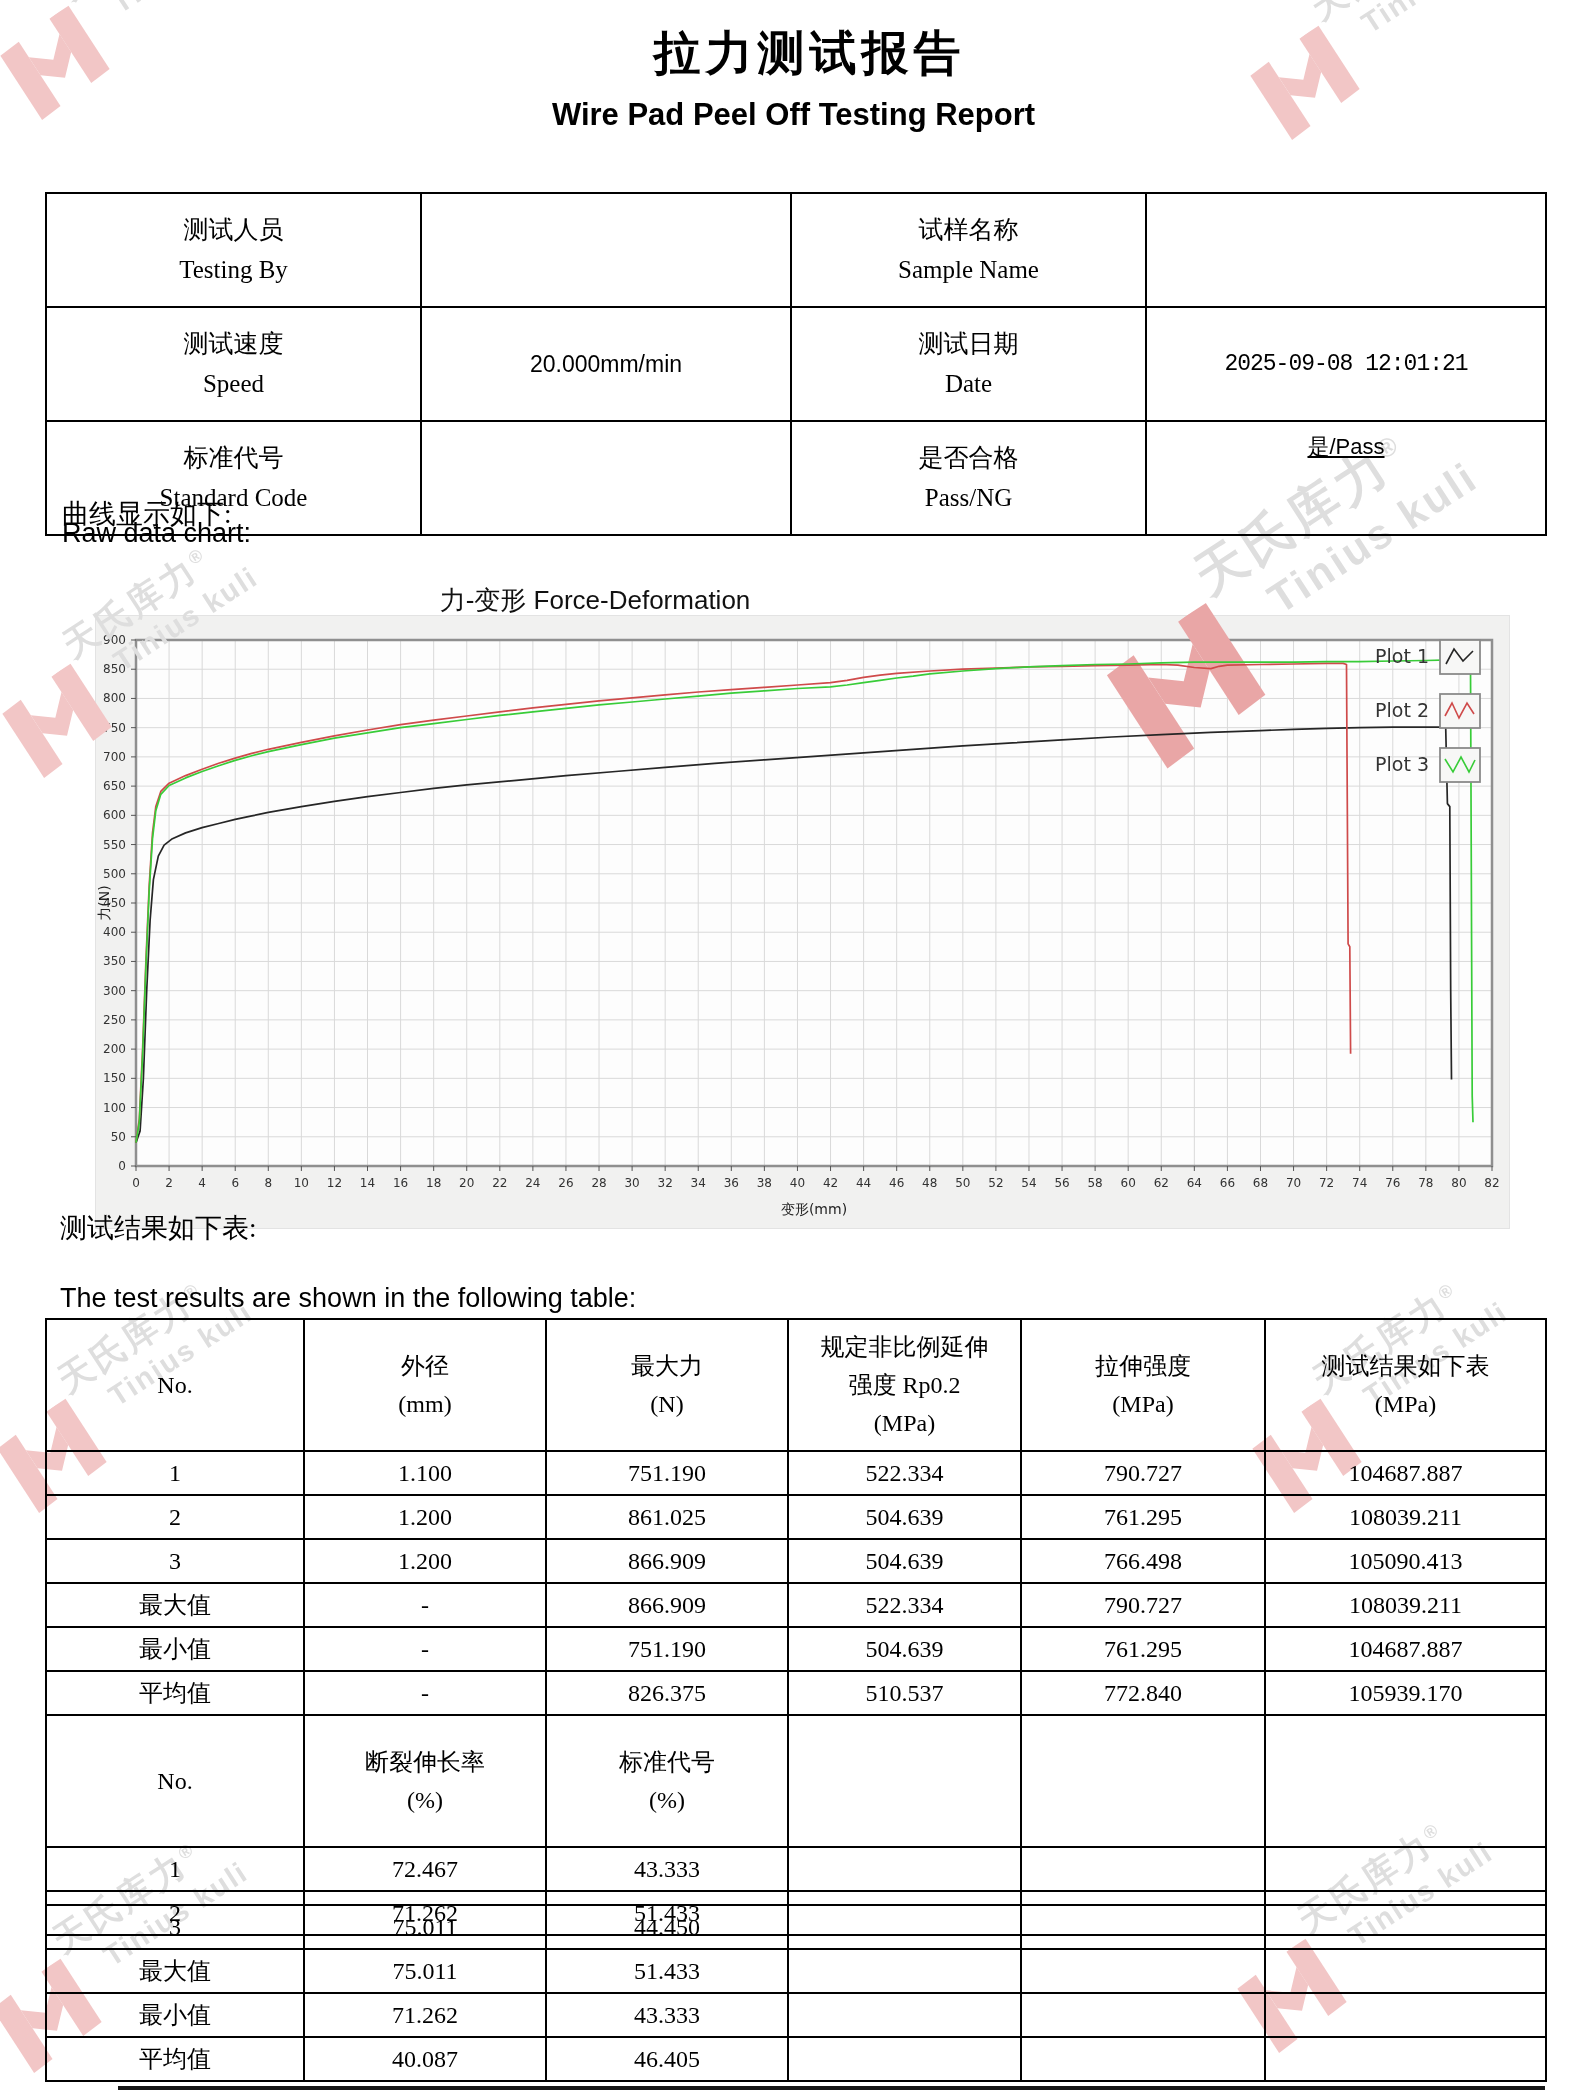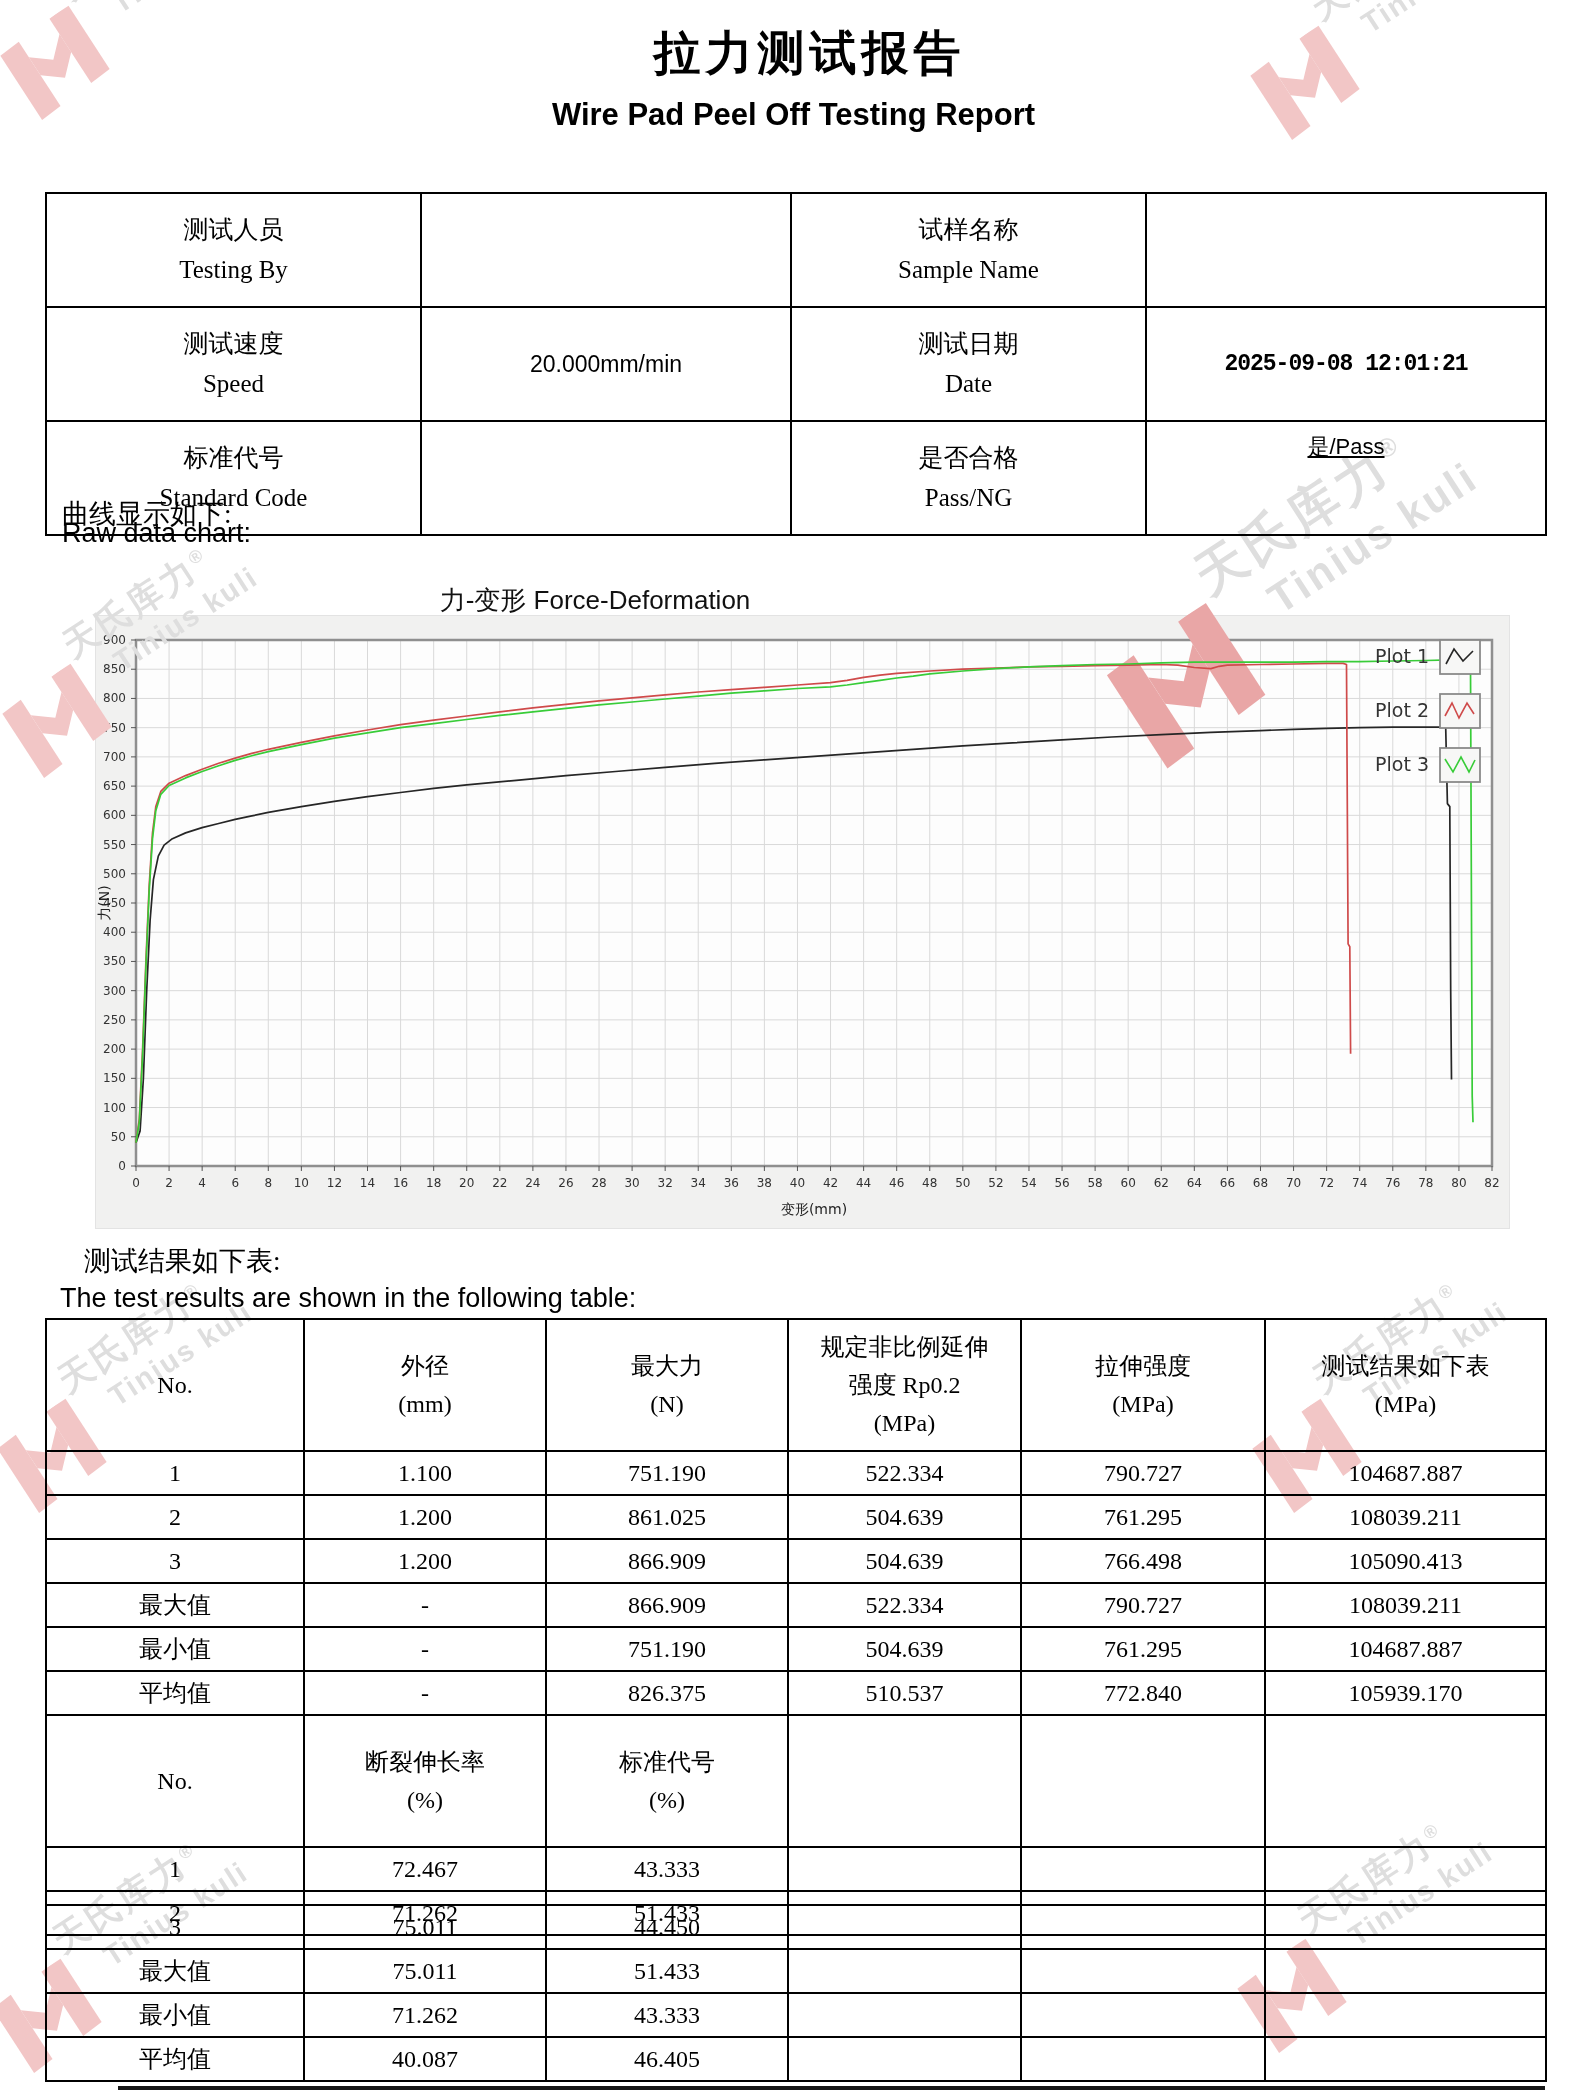--- a/index.html
+++ b/index.html
@@ -13,21 +13,21 @@
   .subttl{position:absolute;left:0;top:97px;width:100%;text-align:center;
        font-family:"Liberation Sans","DejaVu Sans",sans-serif;font-size:31px;font-weight:bold;z-index:3;}
   
   table{border-collapse:collapse;table-layout:fixed;}
   .info{position:absolute;left:45px;top:192px;width:1500px;z-index:3;}
   .info td{border:2.4px solid #000;text-align:center;vertical-align:middle;padding:16px;}
   .info tr{height:84px;}
   .cellcn{font-size:25px;line-height:40px;}
   .cellen{font-family:Liberation Serif, serif;font-size:25px;line-height:40px;}
   .val{font-family:"Liberation Sans","DejaVu Sans",sans-serif;font-size:23px;}
-  .date{font-family:"Liberation Mono","DejaVu Sans Mono",monospace;font-size:23px;letter-spacing:-1px;font-weight:bold;}
+  .date{font-family:"Liberation Mono","DejaVu Sans Mono",monospace;font-size:23px;letter-spacing:-1px;}
   .passcell{vertical-align:top !important;padding-top:10px !important;
             font-family:"Liberation Sans","DejaVu Sans",sans-serif;font-size:22px;text-decoration:underline;}
   
   .sec{position:absolute;z-index:3;font-size:27px;}
   .sec.en{font-family:"Liberation Sans","DejaVu Sans",sans-serif;}
   .charttitle{position:absolute;left:0;top:583px;width:1190px;text-align:center;z-index:3;
               font-family:"Liberation Sans","DejaVu Sans",sans-serif;font-size:26px;color:#111;}
   
   .chart{position:absolute;left:95px;top:615px;width:1413px;height:612px;background:#f1f1f0;
          border:1px solid #e3e3e3;}
@@ -420,21 +420,21 @@
       <polyline points="1350,48 1358,33 1367,45 1377,35" fill="none" stroke="#262626" stroke-width="1.6"></polyline>
       <text x="1333" y="101" text-anchor="end" font-size="19" fill="#333" font-family="DejaVu Sans, sans-serif">Plot 2</text>
       <rect x="1344" y="78" width="40" height="34" fill="#f7f7f6" stroke="#8a8a8a" stroke-width="1.8"></rect>
       <polyline points="1349,100 1356,87 1363,102 1371,87 1378,98" fill="none" stroke="#cf4a4a" stroke-width="1.6"></polyline>
       <text x="1333" y="155" text-anchor="end" font-size="19" fill="#333" font-family="DejaVu Sans, sans-serif">Plot 3</text>
       <rect x="1344" y="132" width="40" height="34" fill="#f7f7f6" stroke="#8a8a8a" stroke-width="1.8"></rect>
       <polyline points="1349,143 1357,156 1365,141 1373,156 1379,144" fill="none" stroke="#38cc38" stroke-width="1.6"></polyline>
     </svg>
 </div>
 
-<div class="sec" style="left:60px;top:1243px;margin-left:24px;">测试结果如下表:</div>
+<div class="sec" style="left:60px;top:1210px;">测试结果如下表:</div>
 <div class="sec en" style="left:60px;top:1283px;">The test results are shown in the following table:</div>
 
 <table class="rt t1 t2a">
   <colgroup>
       <col style="width:258px">
       <col style="width:242px">
       <col style="width:242px">
       <col style="width:233px">
       <col style="width:244px">
       <col style="width:281px">

